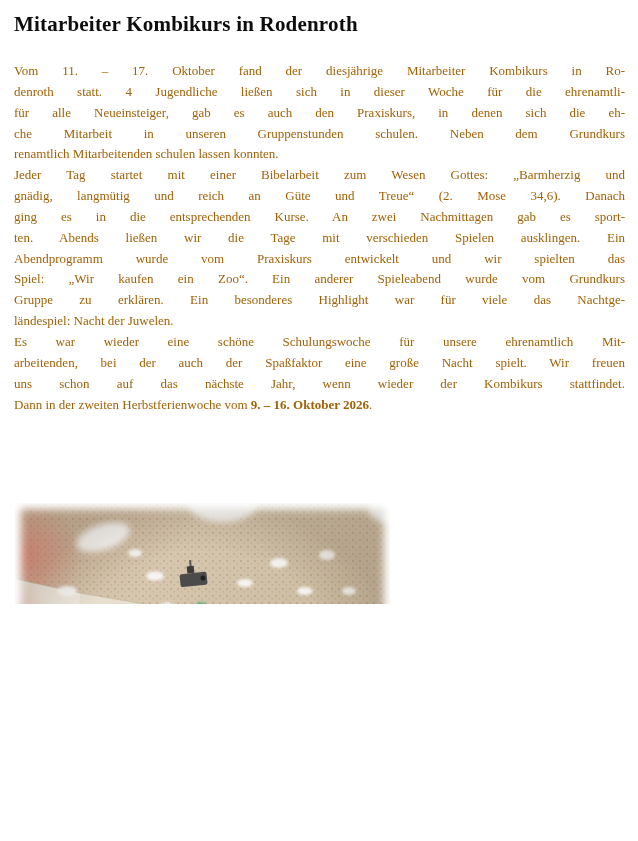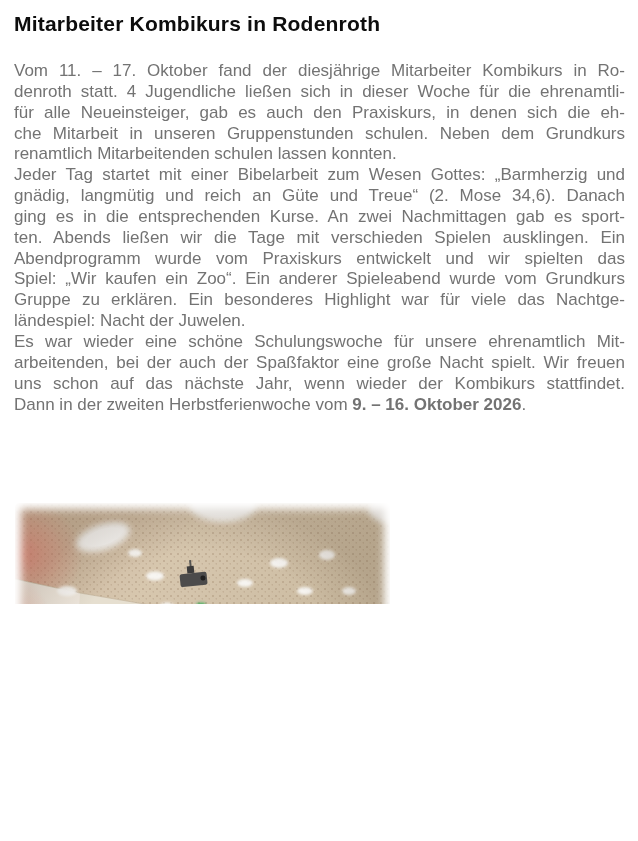--- a/index.html
+++ b/index.html
@@ -1,26 +1,26 @@
 <!DOCTYPE html>
 <html lang="de"><head>
 <meta charset="utf-8">
 <style>
   html,body{margin:0;padding:0;background:#ffffff;}
   .page{
     position:relative;width:638px;height:604px;background:#ffffff;
-    font-family:Liberation Sans, sans-serif;color:#101010;overflow:hidden;
+    font-family:Liberation Serif, serif;color:#101010;overflow:hidden;
   }
   .title{
     position:absolute;left:14px;top:12px;margin:0;
     font-size:21px;line-height:24px;font-weight:bold;letter-spacing:.2px;color:#0d0d0d;
   }
   .article-body{
     position:absolute;left:14px;top:61px;width:611px;
-    font-size:17px;line-height:20.85px;color:#737373;
+    font-size:13px;line-height:20.85px;color:#a16207;
   }
   .para{margin:0;}
   .line{text-align:justify;text-align-last:justify;white-space:normal;}
   .line.last{text-align:center;text-align-last:left;}
   .photo-frame{
     position:absolute;left:15px;top:503px;width:375px;height:280px;border-radius:4px;
   }
   .photo-inner{
     position:absolute;inset:0;overflow:hidden;border-radius:4px;background:#e9e4da;
   }

